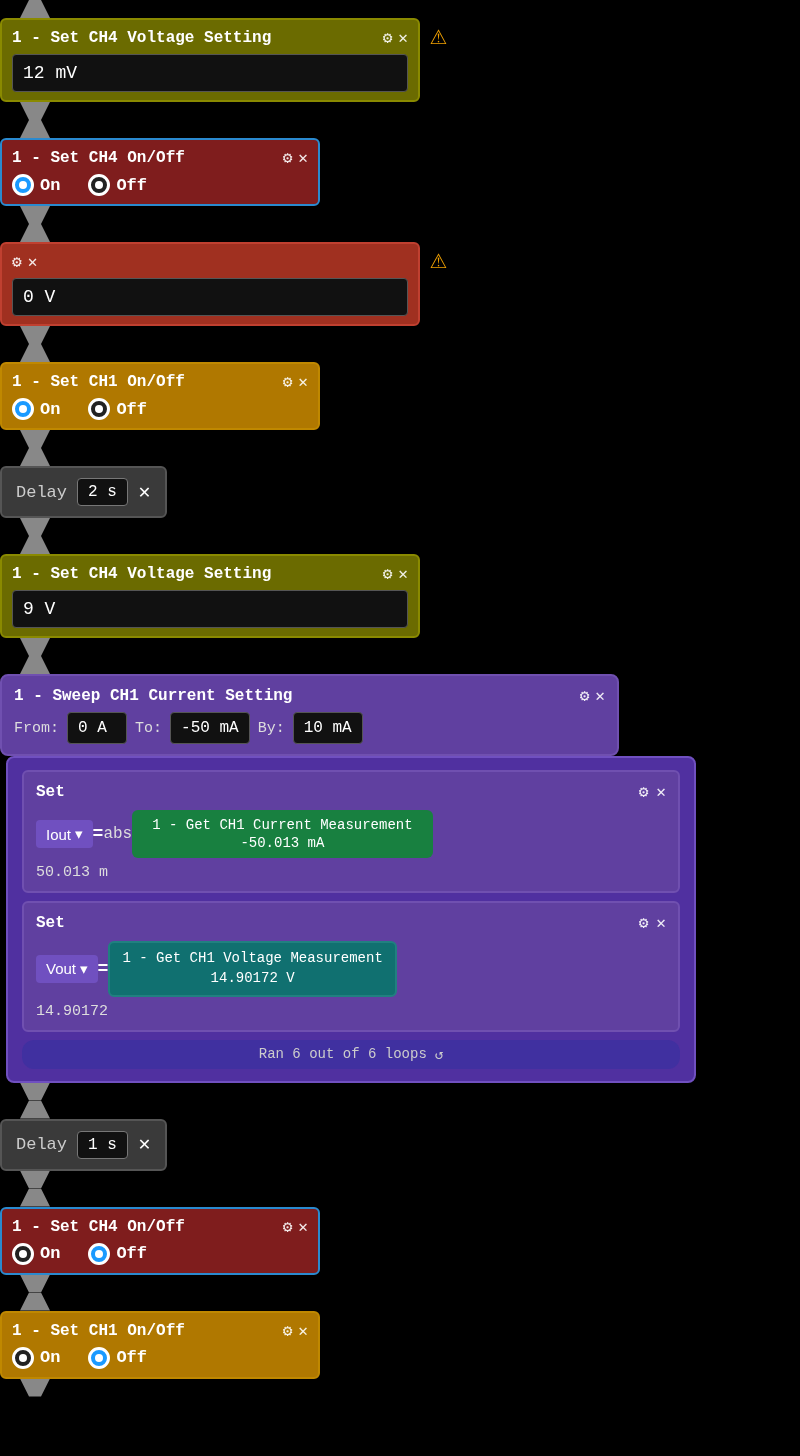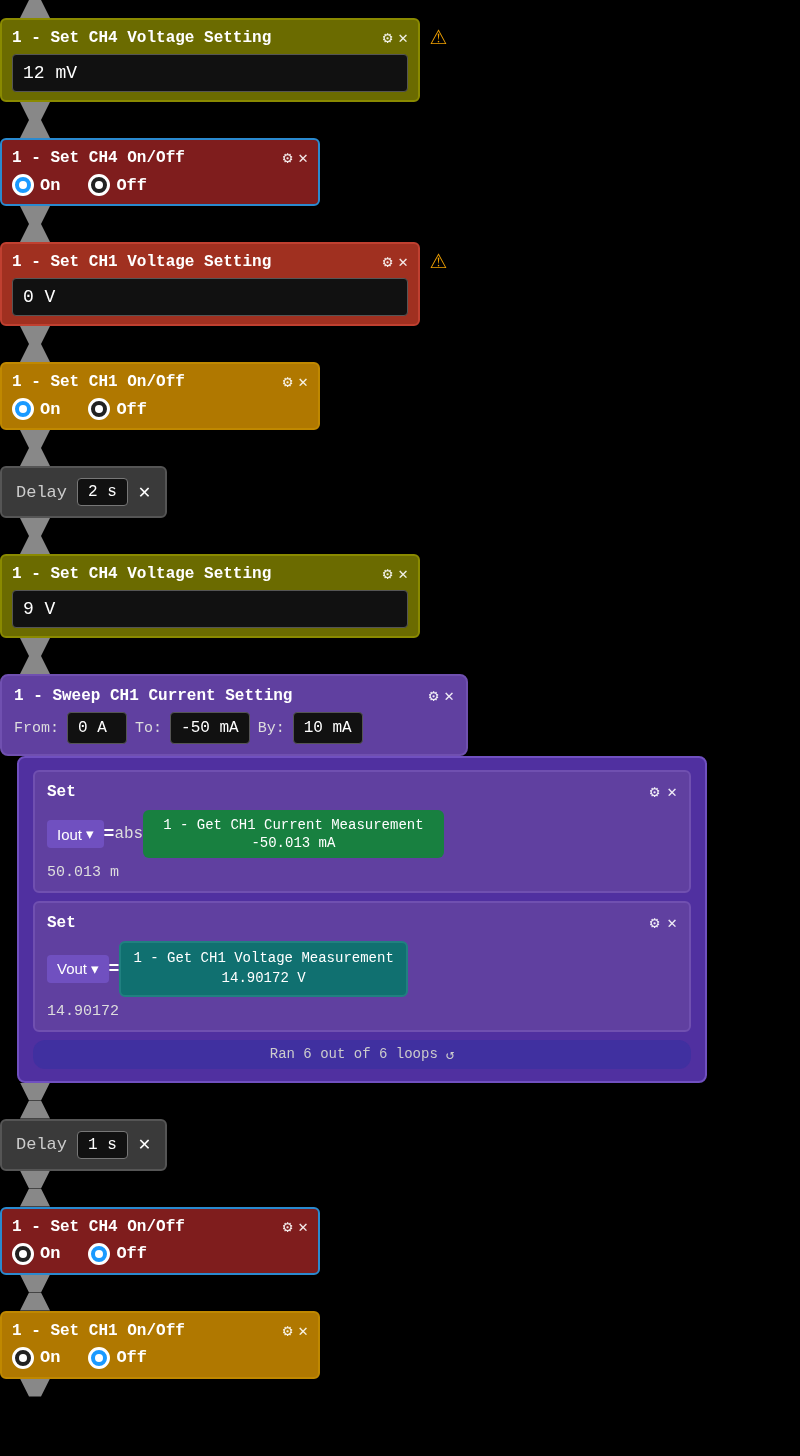--- a/index.html
+++ b/index.html
@@ -321,21 +321,20 @@
       </div>
     </div>
   </div>
 
   <div class="connector-bottom"></div>
   <div class="connector-top"></div>
 
   <div style="display:flex; align-items:flex-start;">
     <div class="block rust" style="width:420px;">
       <div class="block-header">
-        <span class="block-title">1 - Set CH1 Voltage Setting</span>
         <span class="gear-icon">⚙</span>
         <span class="close-icon">✕</span>
       </div>
       <div class="value-box-full">0 V</div>
     </div>
     <span class="warning-icon">⚠</span>
   </div>
 
   <div class="connector-bottom"></div>
   <div class="connector-top"></div>
@@ -375,37 +374,37 @@
       <span class="block-title">1 - Set CH4 Voltage Setting</span>
       <span class="gear-icon">⚙</span>
       <span class="close-icon">✕</span>
     </div>
     <div class="value-box-full">9 V</div>
   </div>
 
   <div class="connector-bottom"></div>
   <div class="connector-top"></div>
 
-  <div style="background:#6040a0; border:2px solid #7050b0; border-radius:8px; width:468px; padding:10px 12px;">
+  <div style="background:#6040a0; border:2px solid #7050b0; border-radius:8px; width:619px; padding:10px 12px;">
     <div class="block-header">
       <span class="block-title">1 - Sweep CH1 Current Setting</span>
       <span class="gear-icon">⚙</span>
       <span class="close-icon">✕</span>
     </div>
     <div class="sweep-params">
       <span class="param-label">From:</span>
       <span class="value-box">0 A</span>
       <span class="param-label">To:</span>
       <span class="value-box">-50 mA</span>
       <span class="param-label">By:</span>
       <span class="value-box">10 mA</span>
     </div>
   </div>
 
-  <div style="background:#5030a0; border:2px solid #7050c0; border-radius:8px; width:690px; padding:12px 14px; margin-left:17px;">
+  <div style="background:#5030a0; border:2px solid #7050c0; border-radius:8px; width:690px; padding:12px 14px; margin-left:6px;">
 
     <div class="set-block-inner">
       <div class="set-header">
         <span class="set-label">Set</span>
         <div style="display:flex; gap:8px;">
           <span class="gear-icon">⚙</span>
           <span class="close-icon">✕</span>
         </div>
       </div>
       <div class="set-row">

